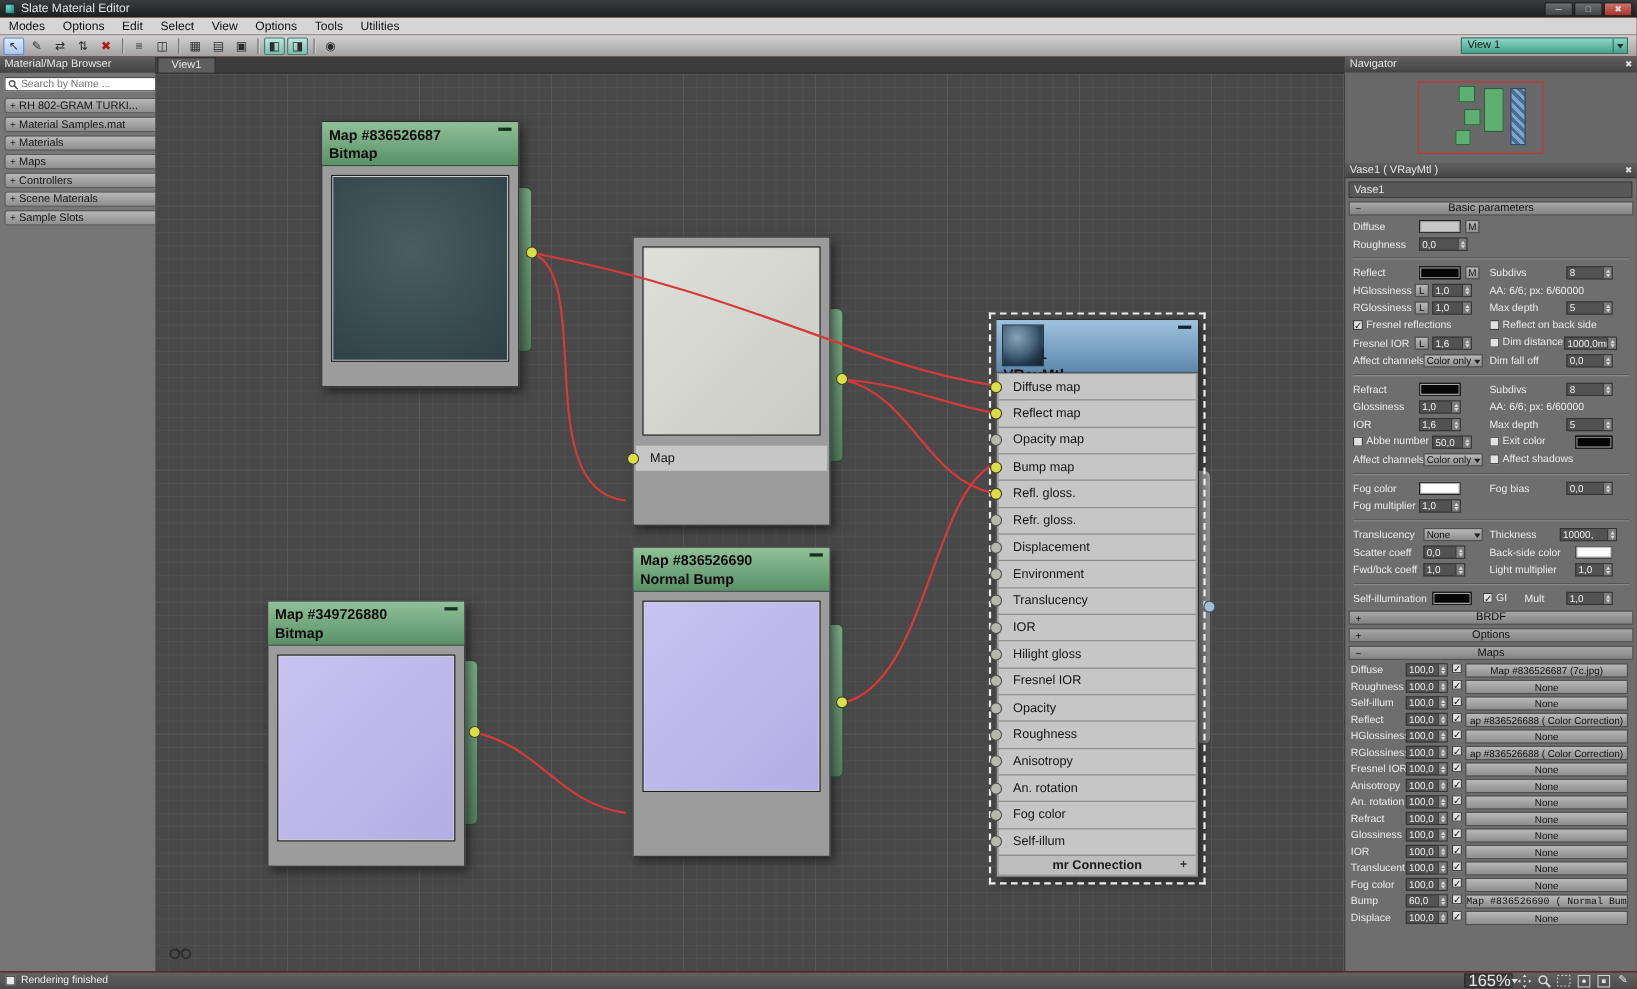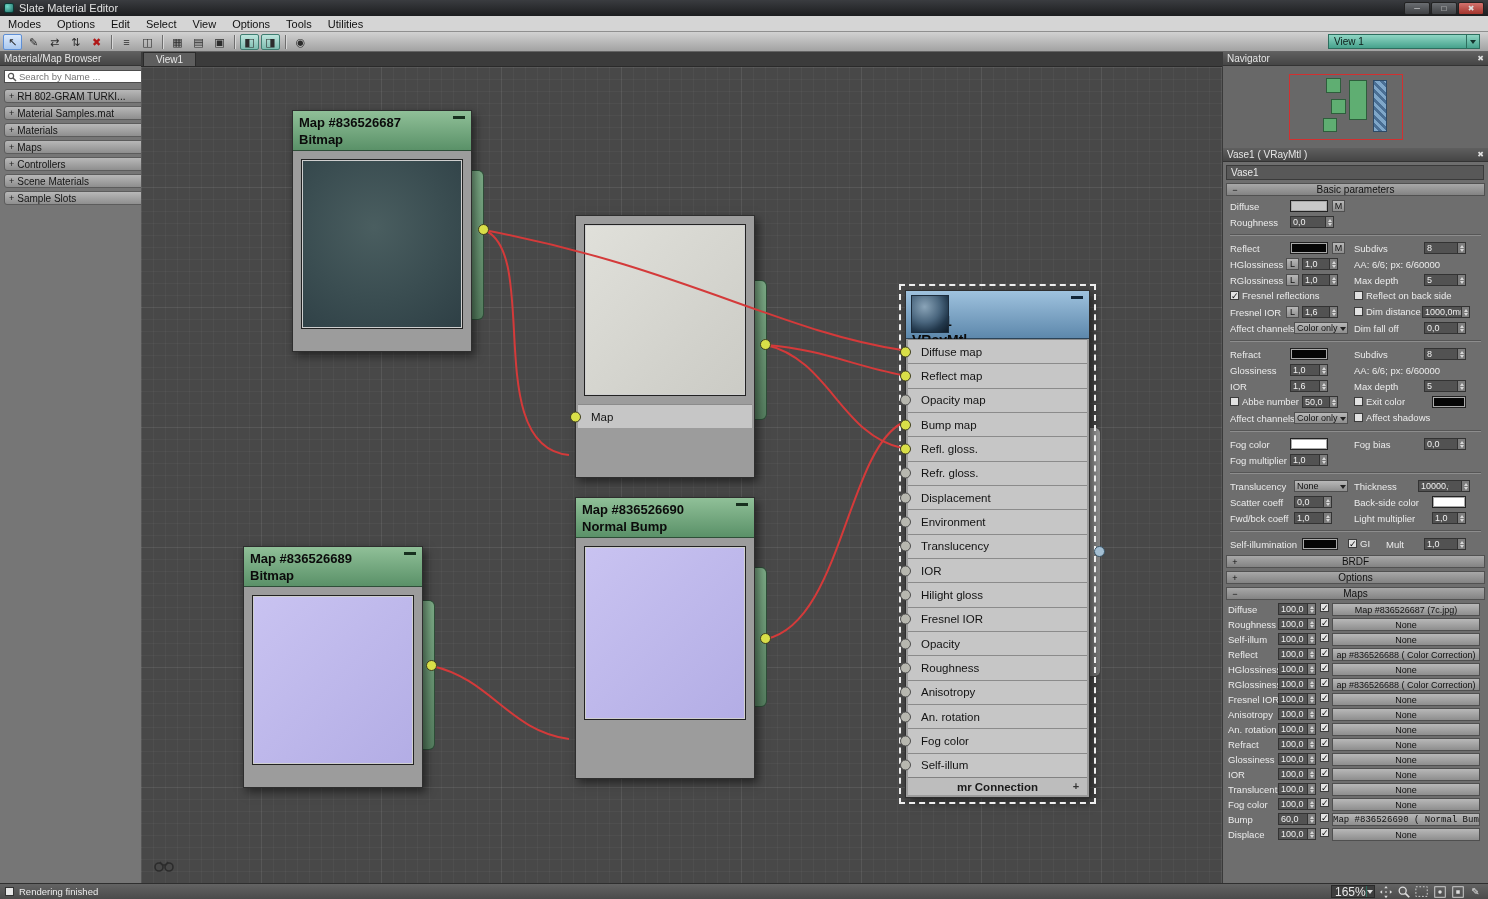--- a/index.html
+++ b/index.html
@@ -169,21 +169,21 @@
     font-size:9px; color:#101010; text-align:center; line-height:12px; white-space:nowrap; overflow:hidden; }
 
   
   .statusbar { position:absolute; left:0; top:883px; width:100%; height:16px;
     background:linear-gradient(#636363,#4b4b4b); border-top:1px solid #2f2f2f;
     display:flex; align-items:center; padding:0 5px; }
   .st-ico { width:9px; height:9px; background:#e8e8e8; border:1px solid #333; margin-right:5px; }
   .st-msg { font-size:9.5px; color:#ececec; }
   .st-right { margin-left:auto; display:flex; align-items:center; gap:3px; }
   .zoom-combo { width:44px; height:13px; background:#3e3e3e; border:1px solid #2a2a2a; display:flex;
-    align-items:center; font-size:12px; color:#e8e8e8; padding-left:3px; }
+    align-items:center; font-size:15px; color:#e8e8e8; padding-left:3px; }
   .sb-btn { width:15px; height:14px; display:flex; align-items:center; justify-content:center;
     color:#e0e0e0; font-size:10px; }
 </style>
 </head>
 <body>
 
 <div id="app">
 
   <div class="titlebar">
     <span class="appicon"></span>
@@ -305,21 +305,21 @@
               <div class="slot slot-24">
                 <span class="dot yellow"></span>
                 <span class="slot-label">Map</span>
               </div>
             </div>
         </div>
 
         <div class="node" style="left:102px;top:479px;width:180px;height:242px">
           <div class="node-hdr">
             <span class="collapse-dash"></span>
-            <span class="nt">Map #836526689</span>
+            <span class="nt">Map #349726880</span>
             <span class="ns">Bitmap</span>
           </div>
           <div class="imgwrap tex-lav" style="height:170px"></div>
         </div>
 
         <div class="node" style="left:434px;top:430px;width:180px;height:282px">
           <div class="node-hdr">
             <span class="collapse-dash"></span>
             <span class="nt">Map #836526690</span>
             <span class="ns">Normal Bump</span>

